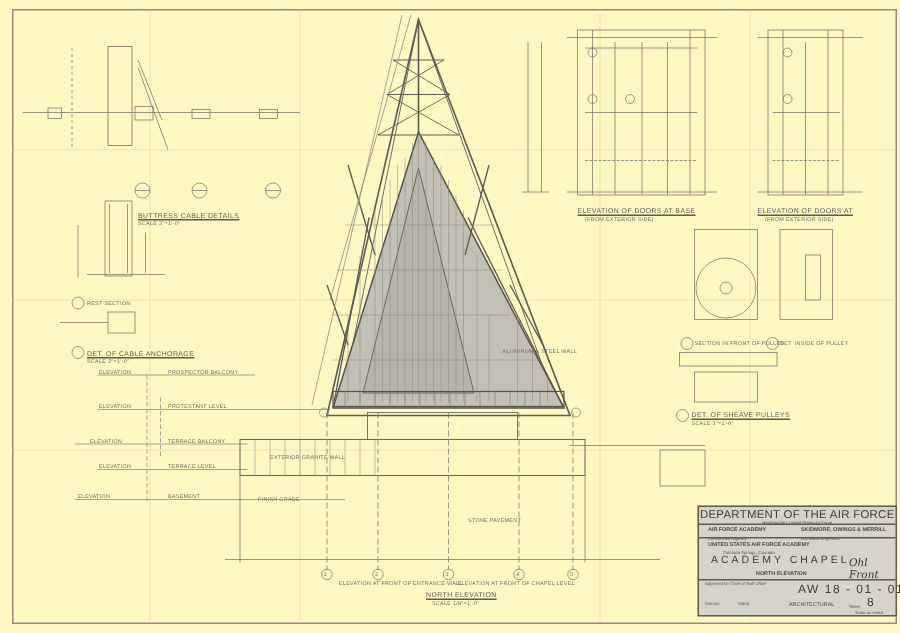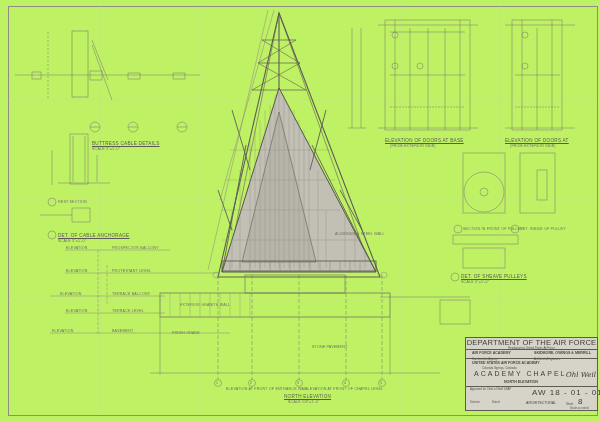--- a/index.html
+++ b/index.html
@@ -1,17 +1,17 @@
 <!DOCTYPE html>
 <html><head>
 <meta charset="utf-8">
 <style>
   html,body{margin:0;padding:0;}
   body{width:600px;height:422px;overflow:hidden;background:#c9c6bd;font-family:"Liberation Sans",sans-serif;}
-  .sheet{position:absolute;left:0;top:0;width:600px;height:422px;background:#bef264;}
+  .sheet{position:absolute;left:0;top:0;width:600px;height:422px;background:#fef9c3;}
   .sheet-border{position:absolute;left:8px;top:6px;width:588px;height:408px;border:1px solid #8f8c84;}
   .drawing{position:absolute;left:0;top:0;}
   .lbl{position:absolute;font-size:3.6px;color:#6f6c65;letter-spacing:0.2px;white-space:nowrap;text-transform:uppercase;}
   .ttl{position:absolute;font-size:4.6px;color:#5d5a54;letter-spacing:0.3px;white-space:nowrap;text-decoration:underline;text-transform:uppercase;}
   .tb{position:absolute;left:465px;top:337px;width:131px;height:72px;border:1px solid #5e5b55;background:#d6d3c9;}
   .tb-dept{position:absolute;left:0;top:0;width:131px;height:11px;border-bottom:1px solid #5e5b55;font-size:7.6px;text-align:center;color:#3f3d39;letter-spacing:0.2px;line-height:10px;}
   .tb-sub{position:absolute;font-size:2.8px;color:#55524c;text-align:center;white-space:nowrap;}
   .tb-row{position:absolute;border-bottom:1px solid #5e5b55;}
   .tb-small{position:absolute;font-size:3.6px;color:#4a4843;white-space:nowrap;font-weight:bold;}
   .tb-big{position:absolute;font-size:7px;color:#3f3d39;letter-spacing:2px;white-space:nowrap;}
@@ -290,21 +290,21 @@
     <div class="tb-row" style="left:0;top:12px;width:131px;height:8px;">
       <div class="tb-small" style="left:6px;top:1px;">AIR FORCE ACADEMY</div>
       <div class="tb-small" style="left:68px;top:1px;">SKIDMORE, OWINGS &amp; MERRILL</div>
     </div>
     <div class="tb-sub" style="left:6px;top:19px;">Construction Agency</div>
     <div class="tb-sub" style="left:68px;top:19px;">Architects-Engineers</div>
     <div class="tb-small" style="left:6px;top:23px;">UNITED STATES AIR FORCE ACADEMY</div>
     <div class="tb-sub" style="left:16px;top:28px;">Colorado Springs, Colorado</div>
     <div class="tb-big" style="left:8px;top:32px;">ACADEMY CHAPEL</div>
     <div class="tb-small" style="left:38px;top:42px;">NORTH ELEVATION</div>
-    <div class="sig" style="left:100px;top:33px;">Ohl Weil</div>
+    <div class="sig" style="left:100px;top:33px;">Ohl Front</div>
     <div class="tb-row" style="left:0;top:47px;width:131px;height:1px;"></div>
     <div class="tb-sub" style="left:4px;top:49px;">Approved for Chief of Staff USAF</div>
     <div class="tb-sub" style="left:4px;top:62px;">Director</div>
     <div class="tb-sub" style="left:26px;top:62px;">Dated</div>
     <div class="tb-num" style="left:66px;top:50px;">AW 18 - 01 - 01</div>
     <div class="tb-small" style="left:60px;top:63px;font-weight:normal;">ARCHITECTURAL</div>
     <div class="tb-sub" style="left:100px;top:64px;">Sheet</div>
     <div class="tb-num" style="left:112px;top:59px;">8</div>
     <div class="tb-sub" style="left:104px;top:68px;">Scale as noted</div>
   </div>

